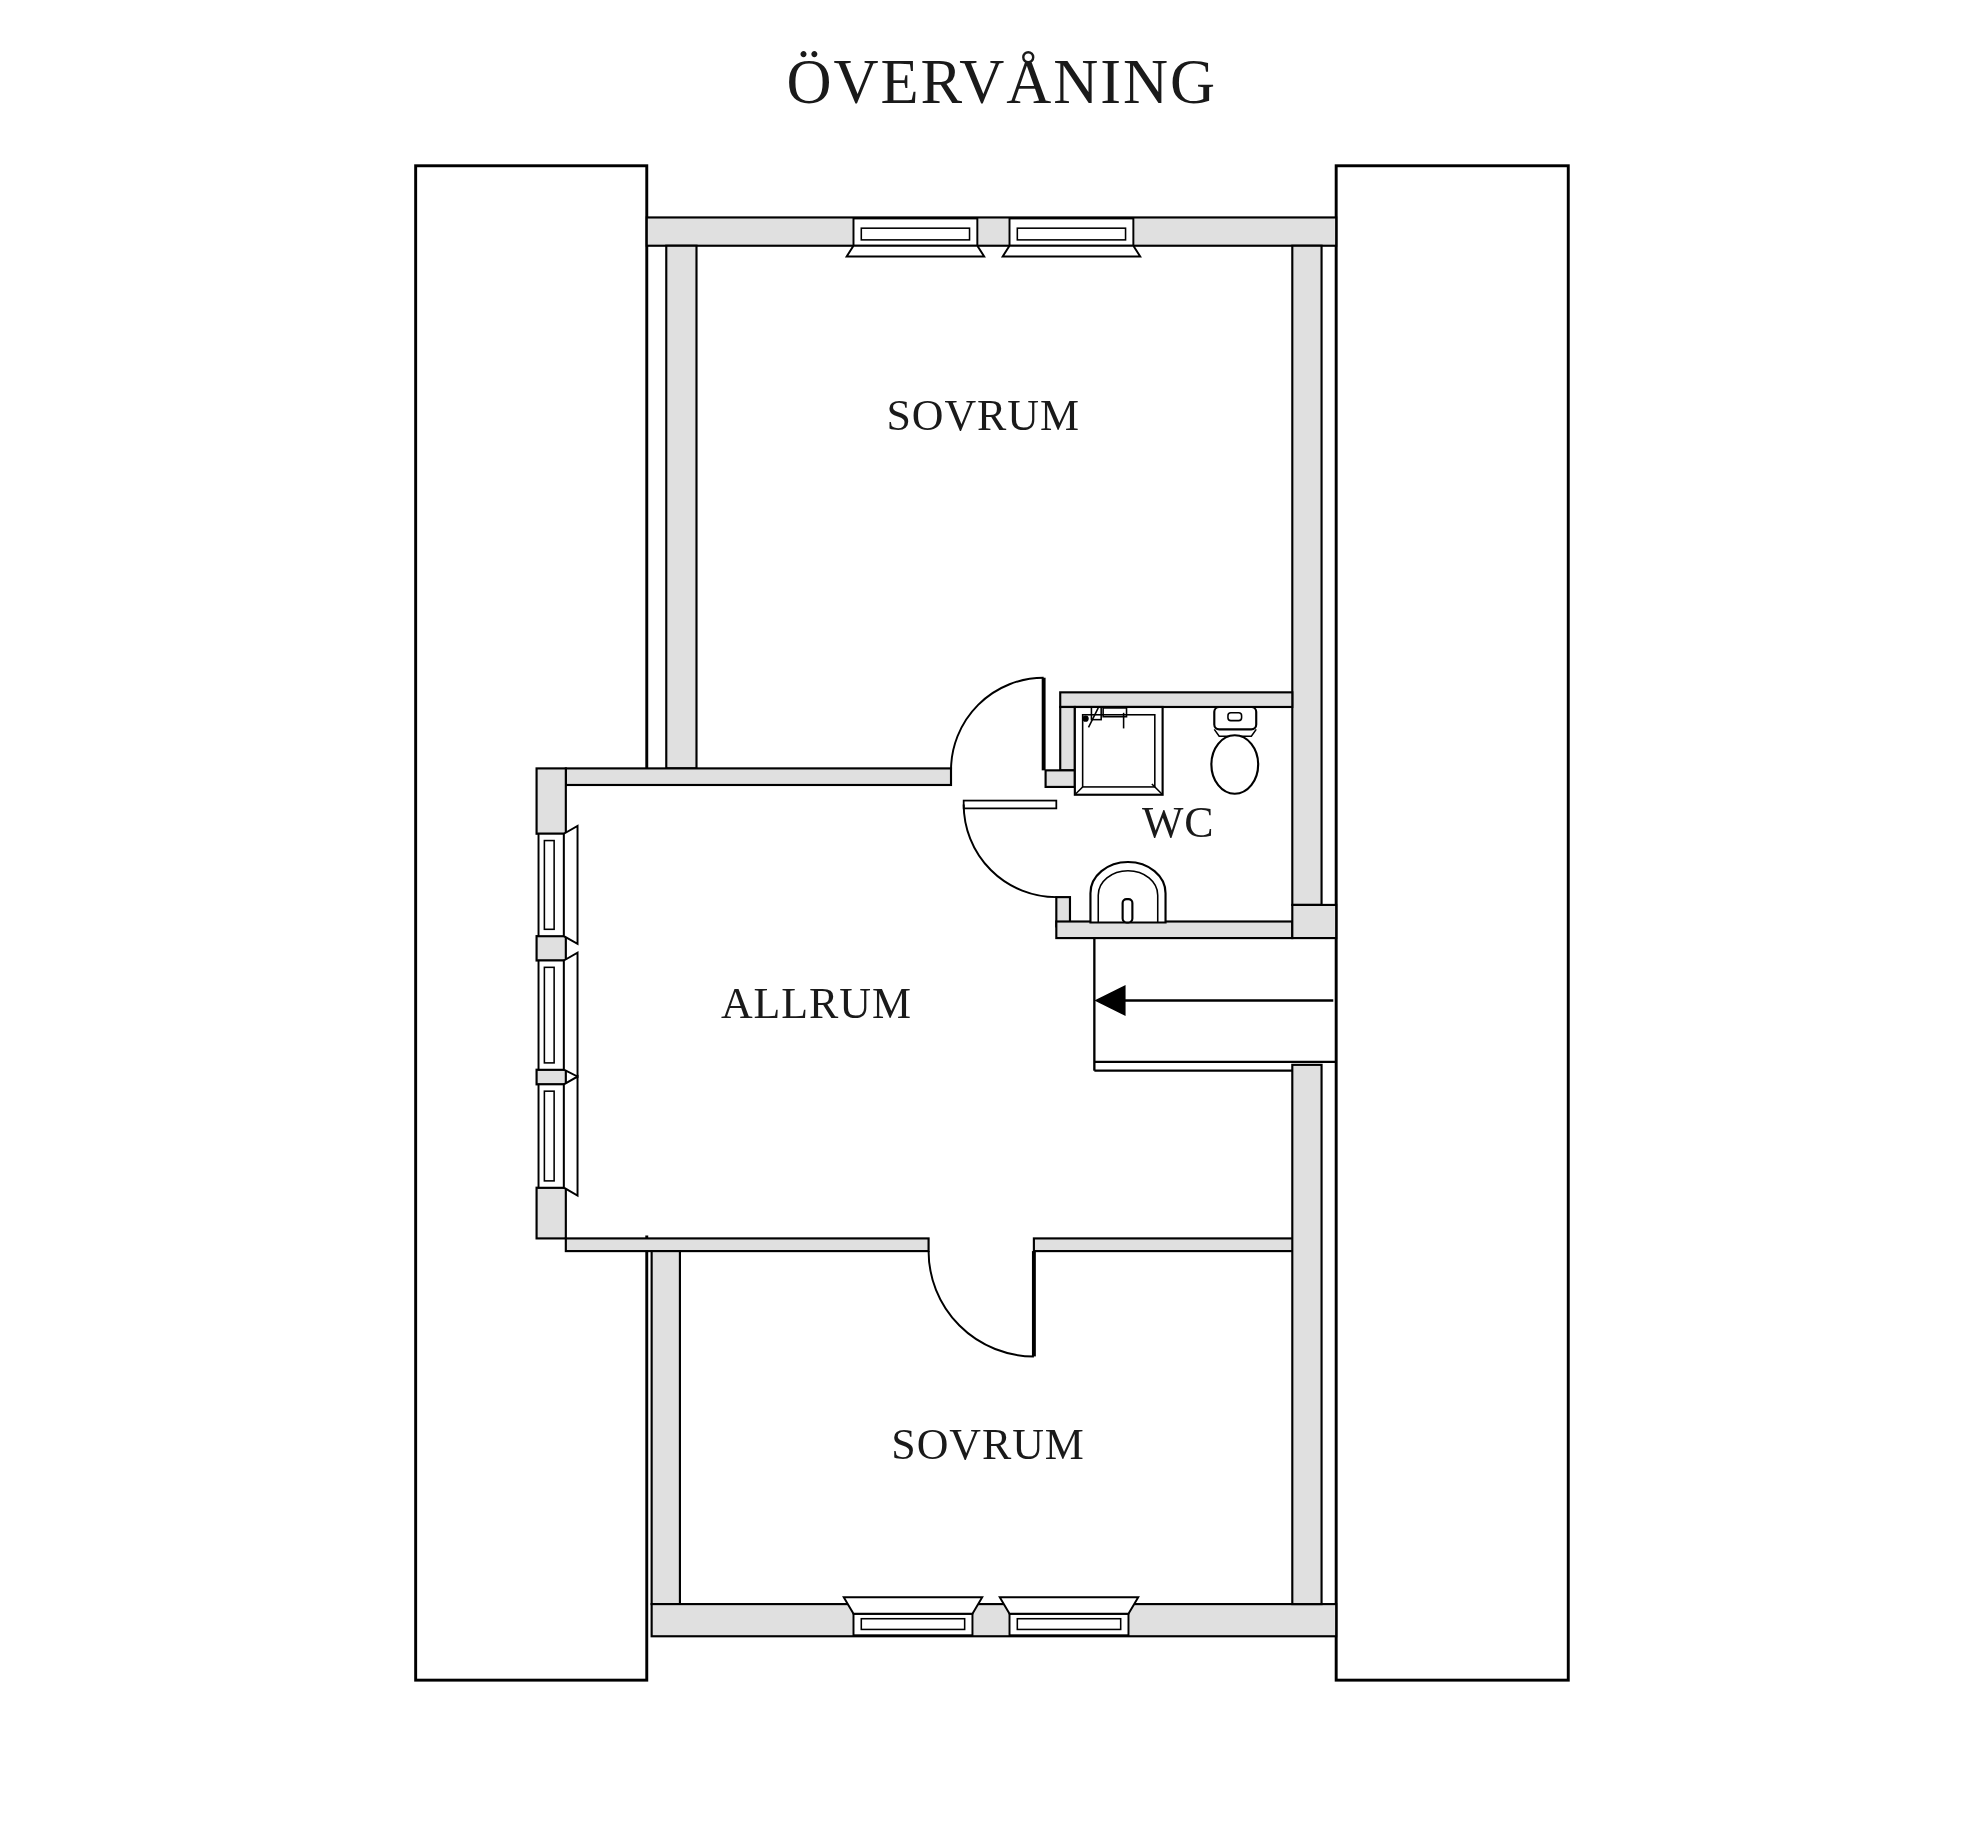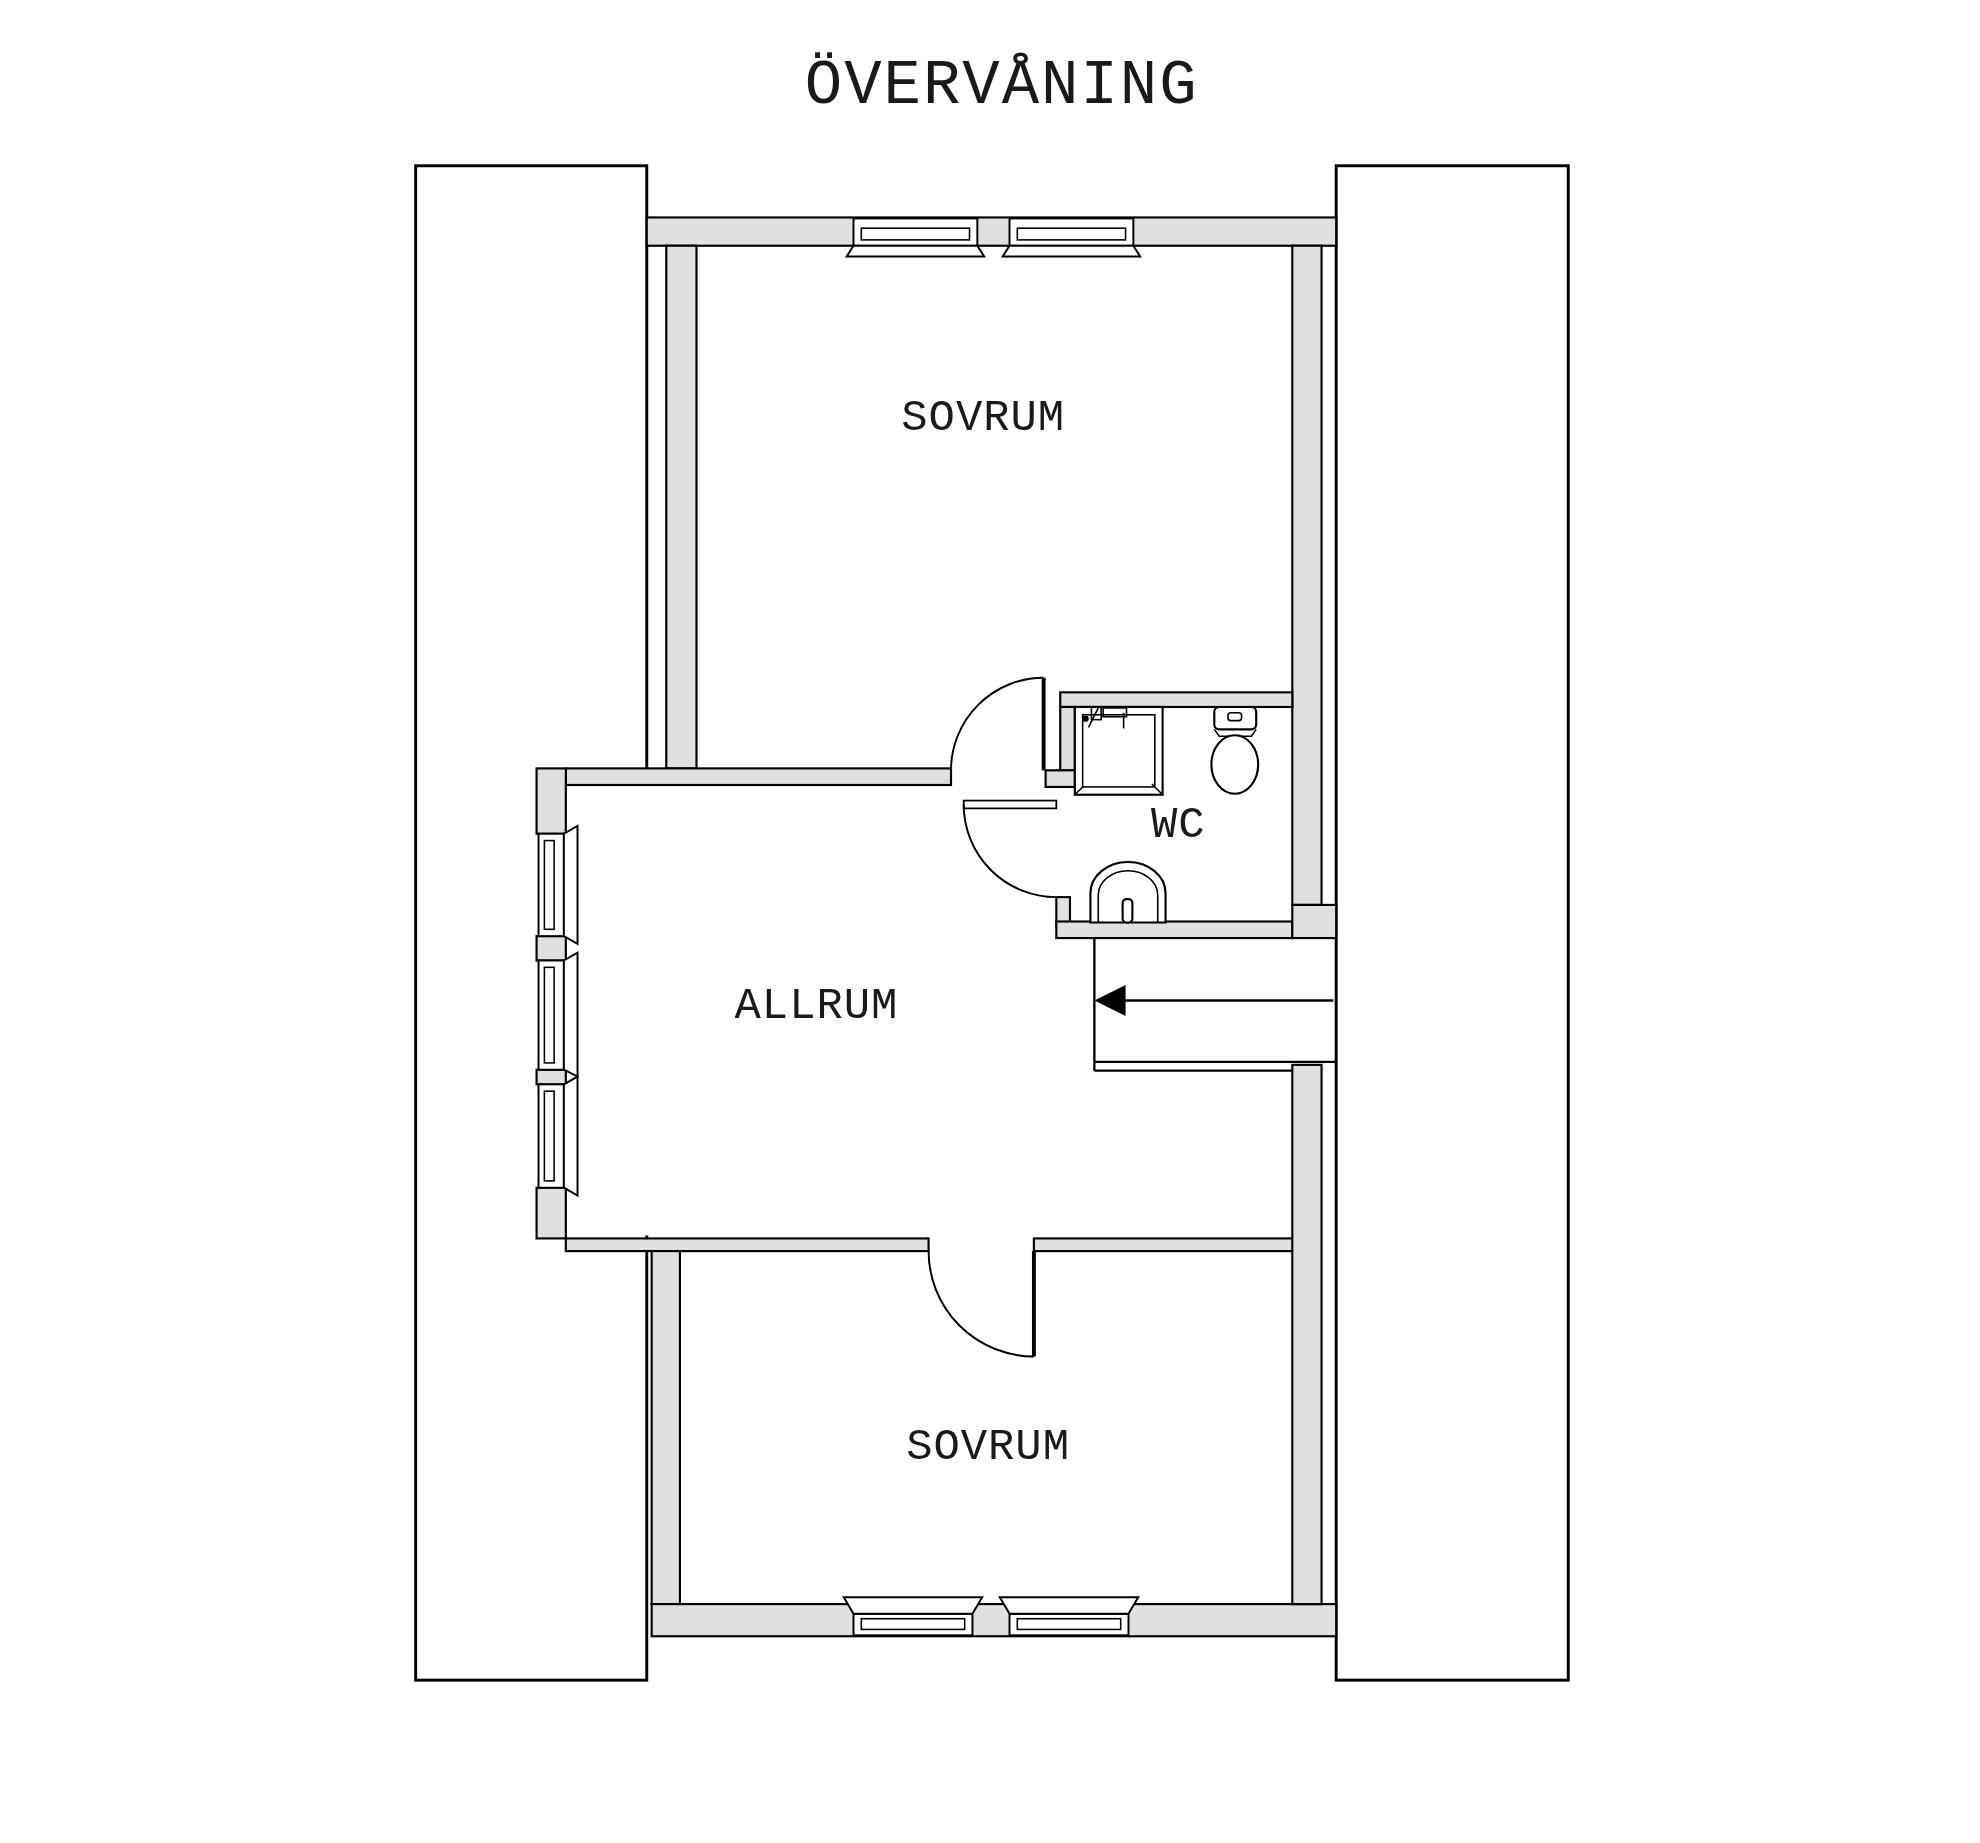--- a/index.html
+++ b/index.html
@@ -1,17 +1,17 @@
 <!DOCTYPE html>
 <html><head>
 <meta charset="utf-8">
 <style>
   html,body{margin:0;padding:0;background:#ffffff;}
   .sheet{position:relative;width:1981px;height:1843px;background:#ffffff;overflow:hidden;
-         font-family:Liberation Mono, monospace;}
+         font-family:Liberation Serif, serif;}
   svg{position:absolute;left:0;top:0;display:block;}
   .t-title{font-size:64px;letter-spacing:2px;fill:#1a1a1a;}
   .t-room{font-size:45px;letter-spacing:1px;fill:#1a1a1a;}
   .wall{fill:#e0e0e0;stroke:#000000;stroke-width:2.2;}
   .slab{fill:#ffffff;stroke:#000000;stroke-width:3;}
   .win{fill:#ffffff;stroke:#000000;stroke-width:2;}
   .thin{fill:none;stroke:#000000;stroke-width:1.6;}
   .fix{fill:#ffffff;stroke:#000000;stroke-width:2.2;}
   .doorarc{fill:none;stroke:#000000;stroke-width:2;}
   .doorleaf{stroke:#000000;stroke-width:4;}

